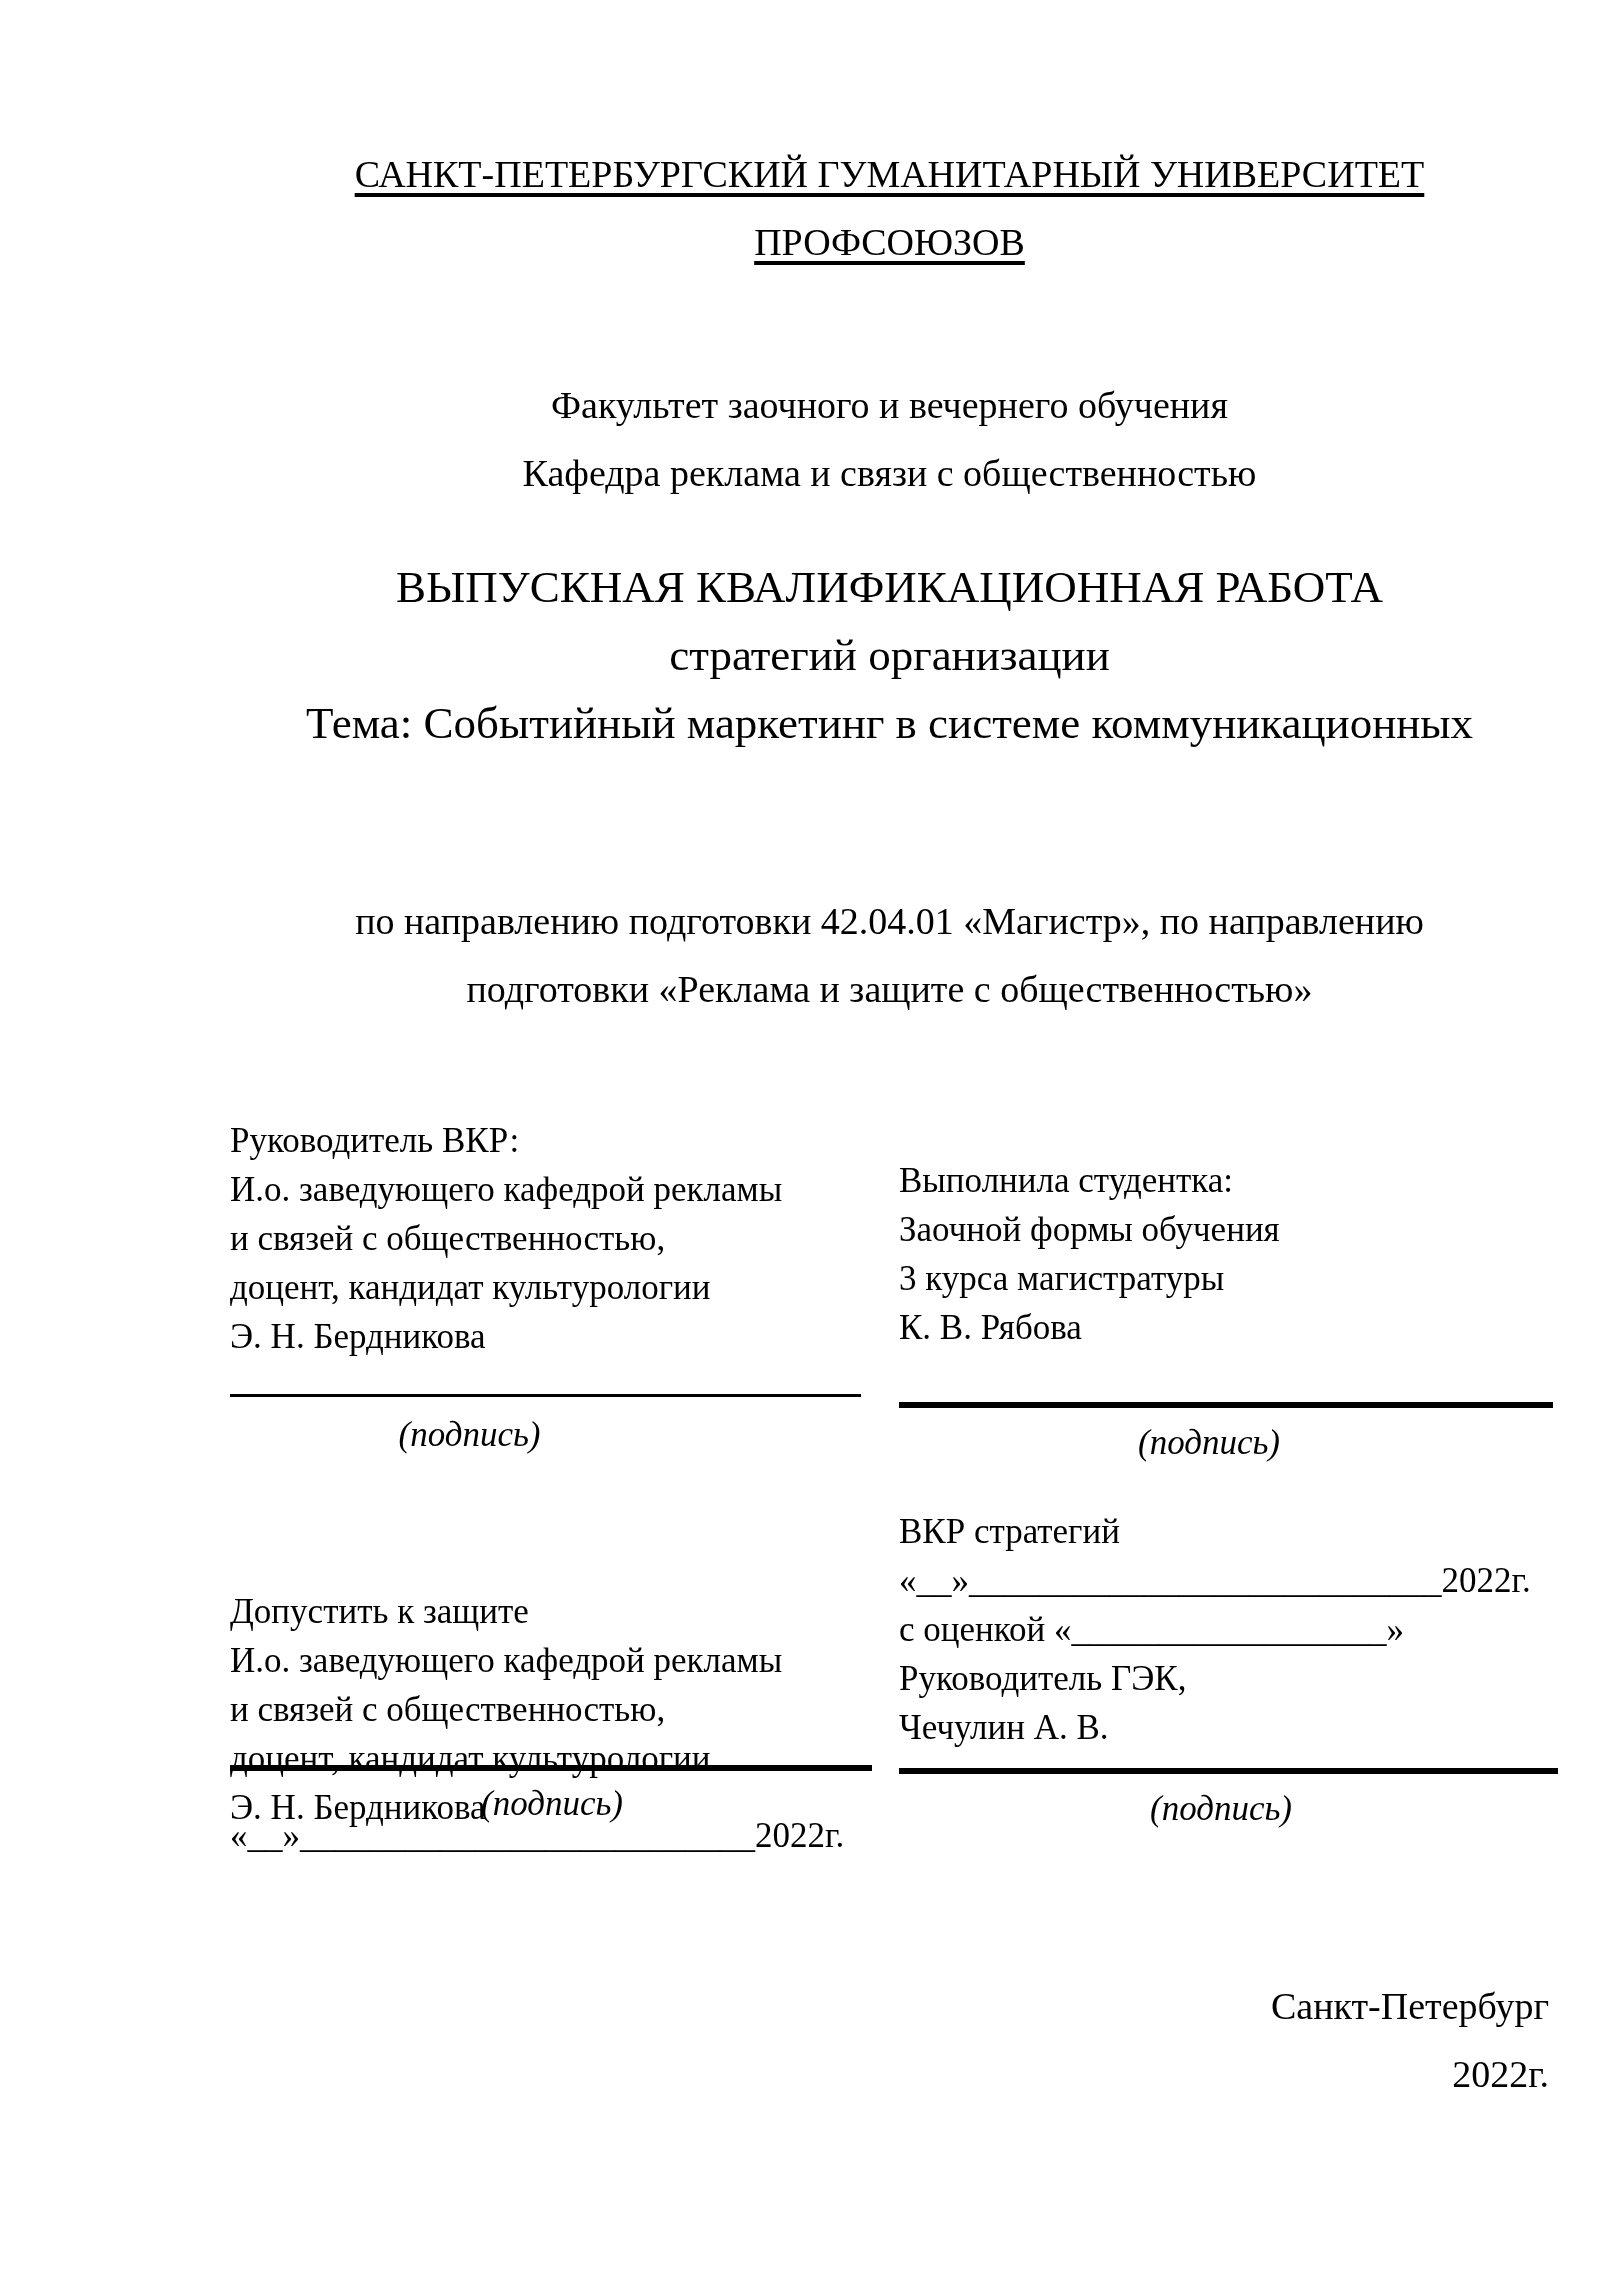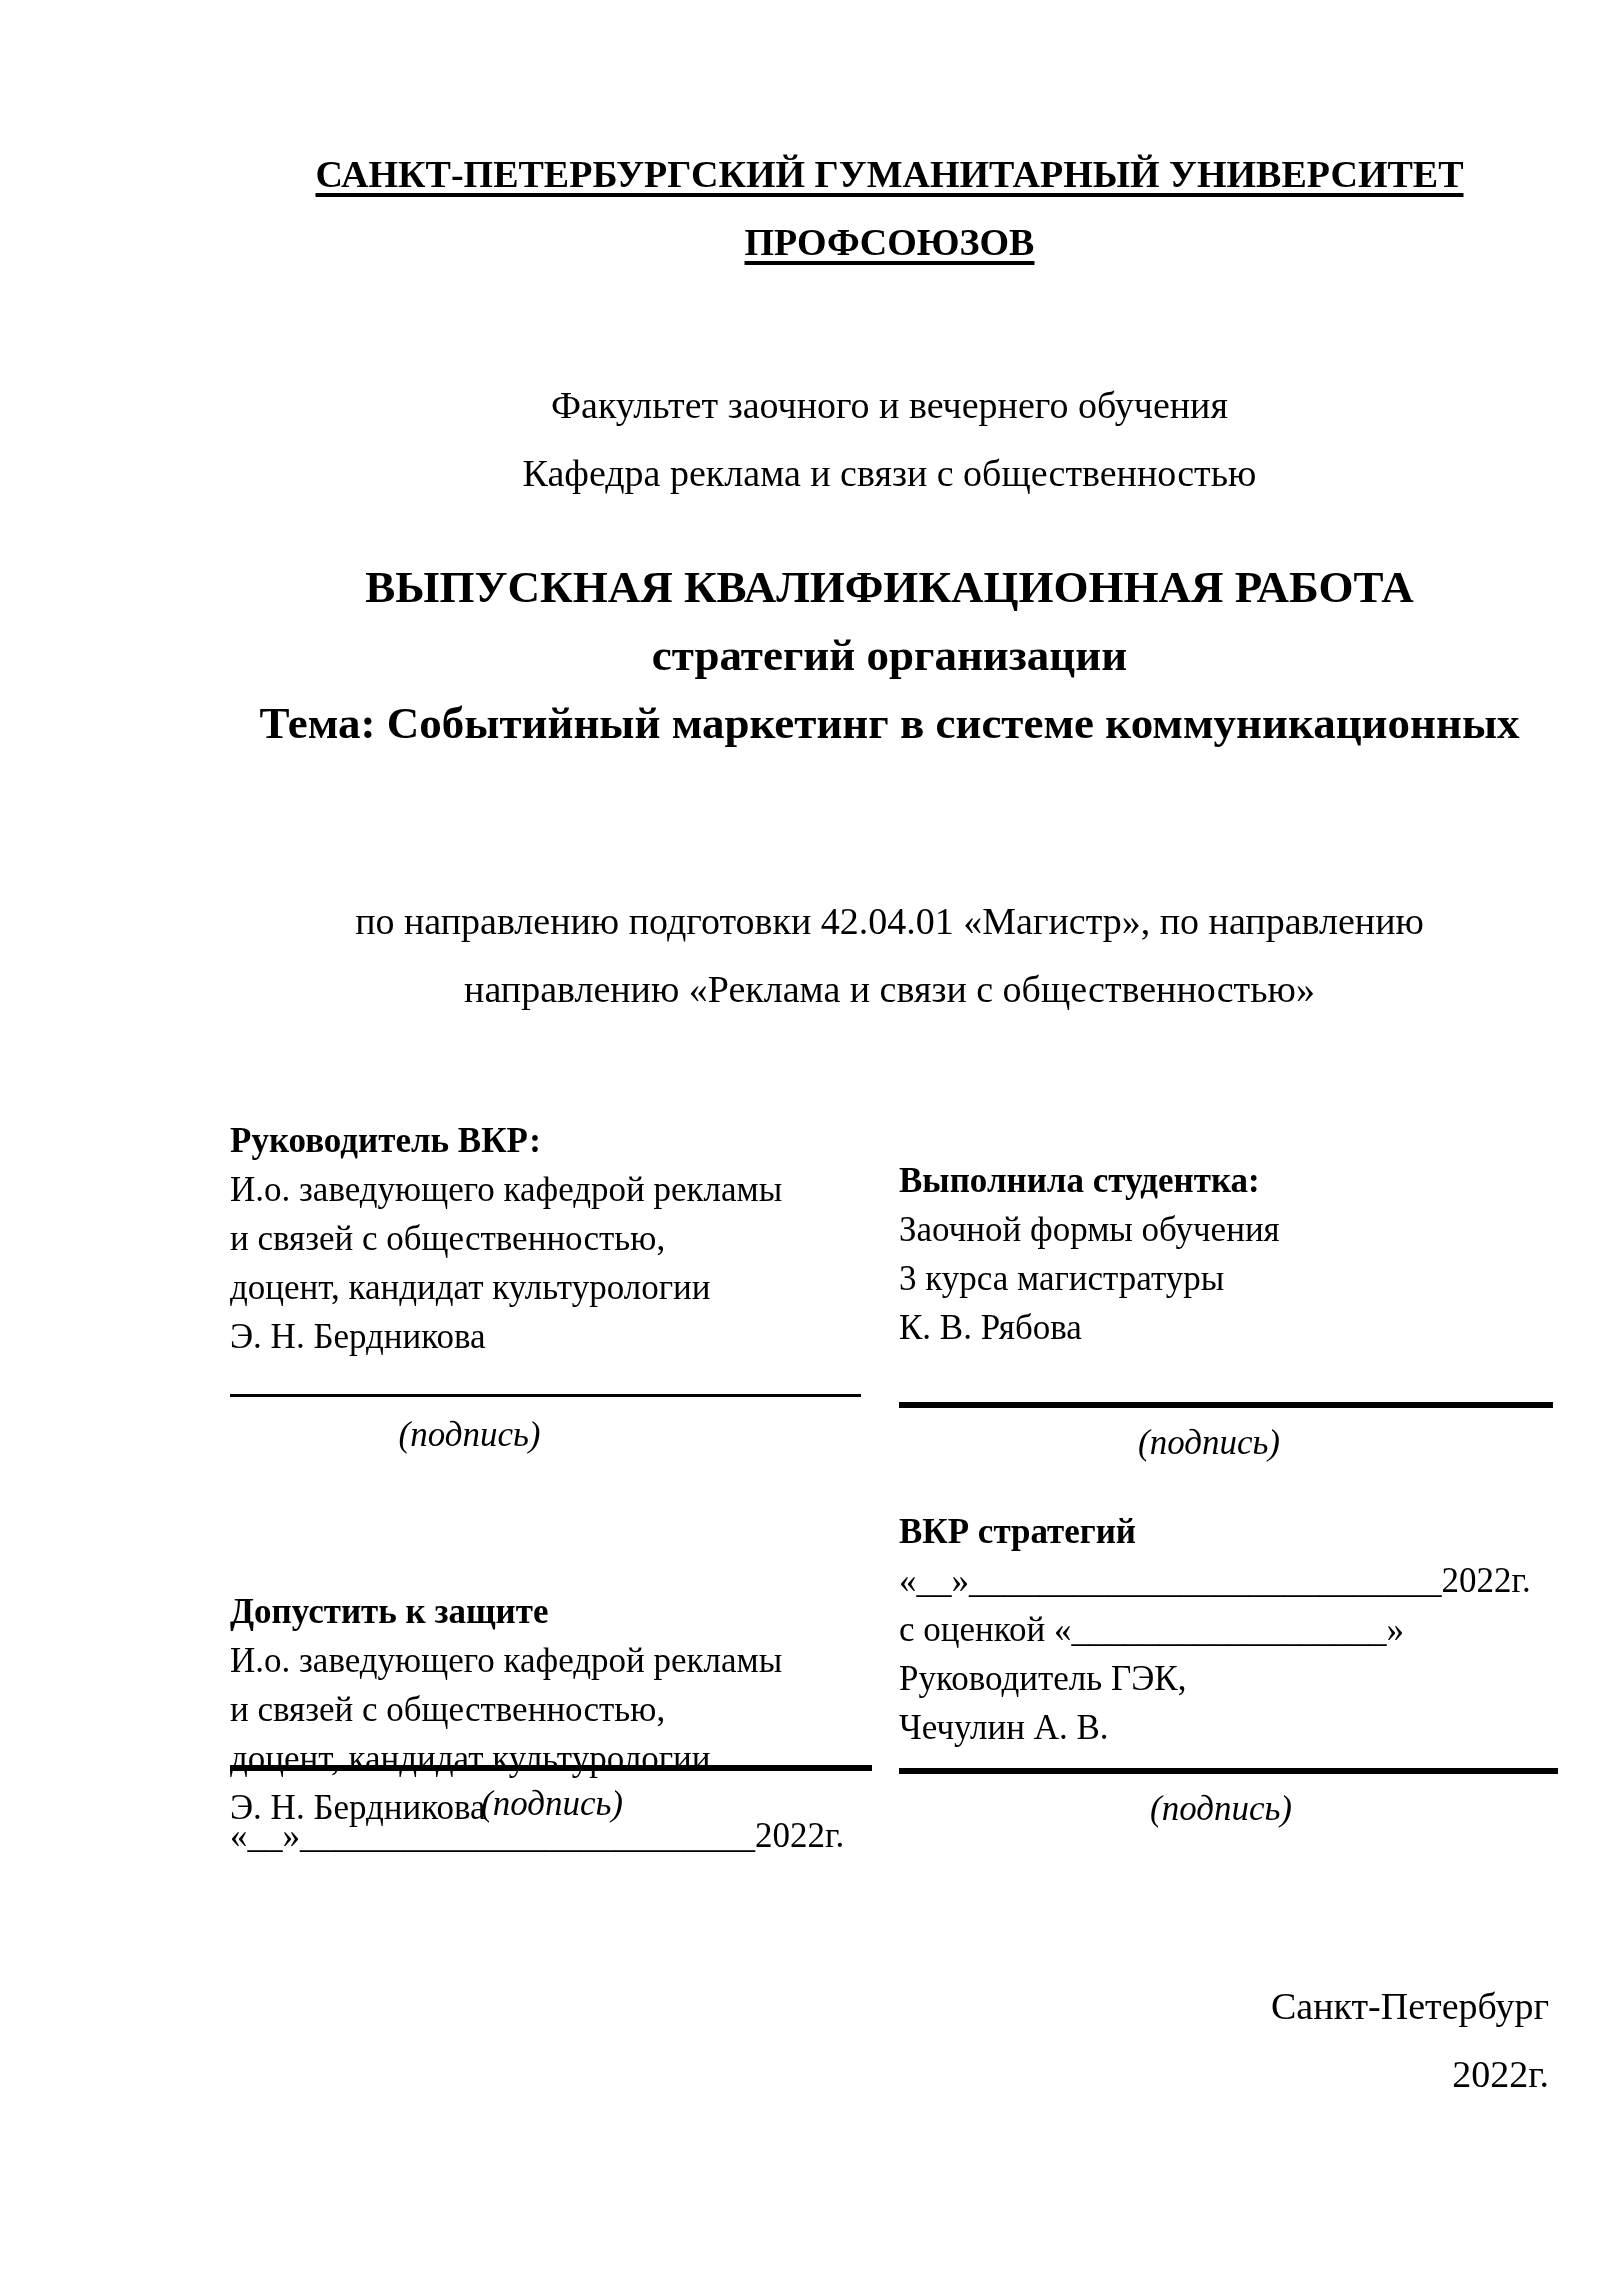--- a/index.html
+++ b/index.html
@@ -7,21 +7,21 @@
     position:relative;
     width:1623px;height:2295px;
     background:#ffffff;color:#000000;
     font-family:"Liberation Serif","DejaVu Serif",serif;
     overflow:hidden;
   }
   .abs{position:absolute;}
   .center{left:230px;width:1319px;text-align:center;}
   .fs48{font-size:38px;line-height:68px;}
   .fs57{font-size:45px;line-height:68px;}
-  .b{font-weight:700;}
+  .b{font-weight:400;}
   .u{text-decoration:underline;text-decoration-thickness:3.9px;text-underline-offset:5.5px;}
   .col{font-size:35px;line-height:49px;white-space:nowrap;}
   .rule{background:#000000;}
   .cap{font-size:35px;line-height:55px;font-style:italic;text-align:center;}
   .dateline{font-size:35px;line-height:47px;white-space:nowrap;}
 </style>
 </head>
 <body>
 
 <div class="page">
@@ -37,21 +37,21 @@
   </div>
 
   <div class="abs center fs57 b" style="top:553px;">
     <div>ВЫПУСКНАЯ КВАЛИФИКАЦИОННАЯ РАБОТА</div>
     <div>стратегий организации</div>
     <div>Тема: Событийный маркетинг в системе коммуникационных</div>
   </div>
 
   <div class="abs center fs48" style="top:887px;">
     <div>по направлению подготовки 42.04.01 «Магистр», по направлению</div>
-    <div>направлению «Реклама и связи с общественностью»</div>
+    <div>подготовки «Реклама и защите с общественностью»</div>
   </div>
 
   <div class="abs col" style="left:230px;top:1116px;width:640px;">
     <div class="b">Руководитель ВКР:</div>
     <div>И.о. заведующего кафедрой рекламы</div>
     <div>и связей с общественностью,</div>
     <div>доцент, кандидат культурологии</div>
     <div>Э. Н. Бердникова</div>
   </div>
 

